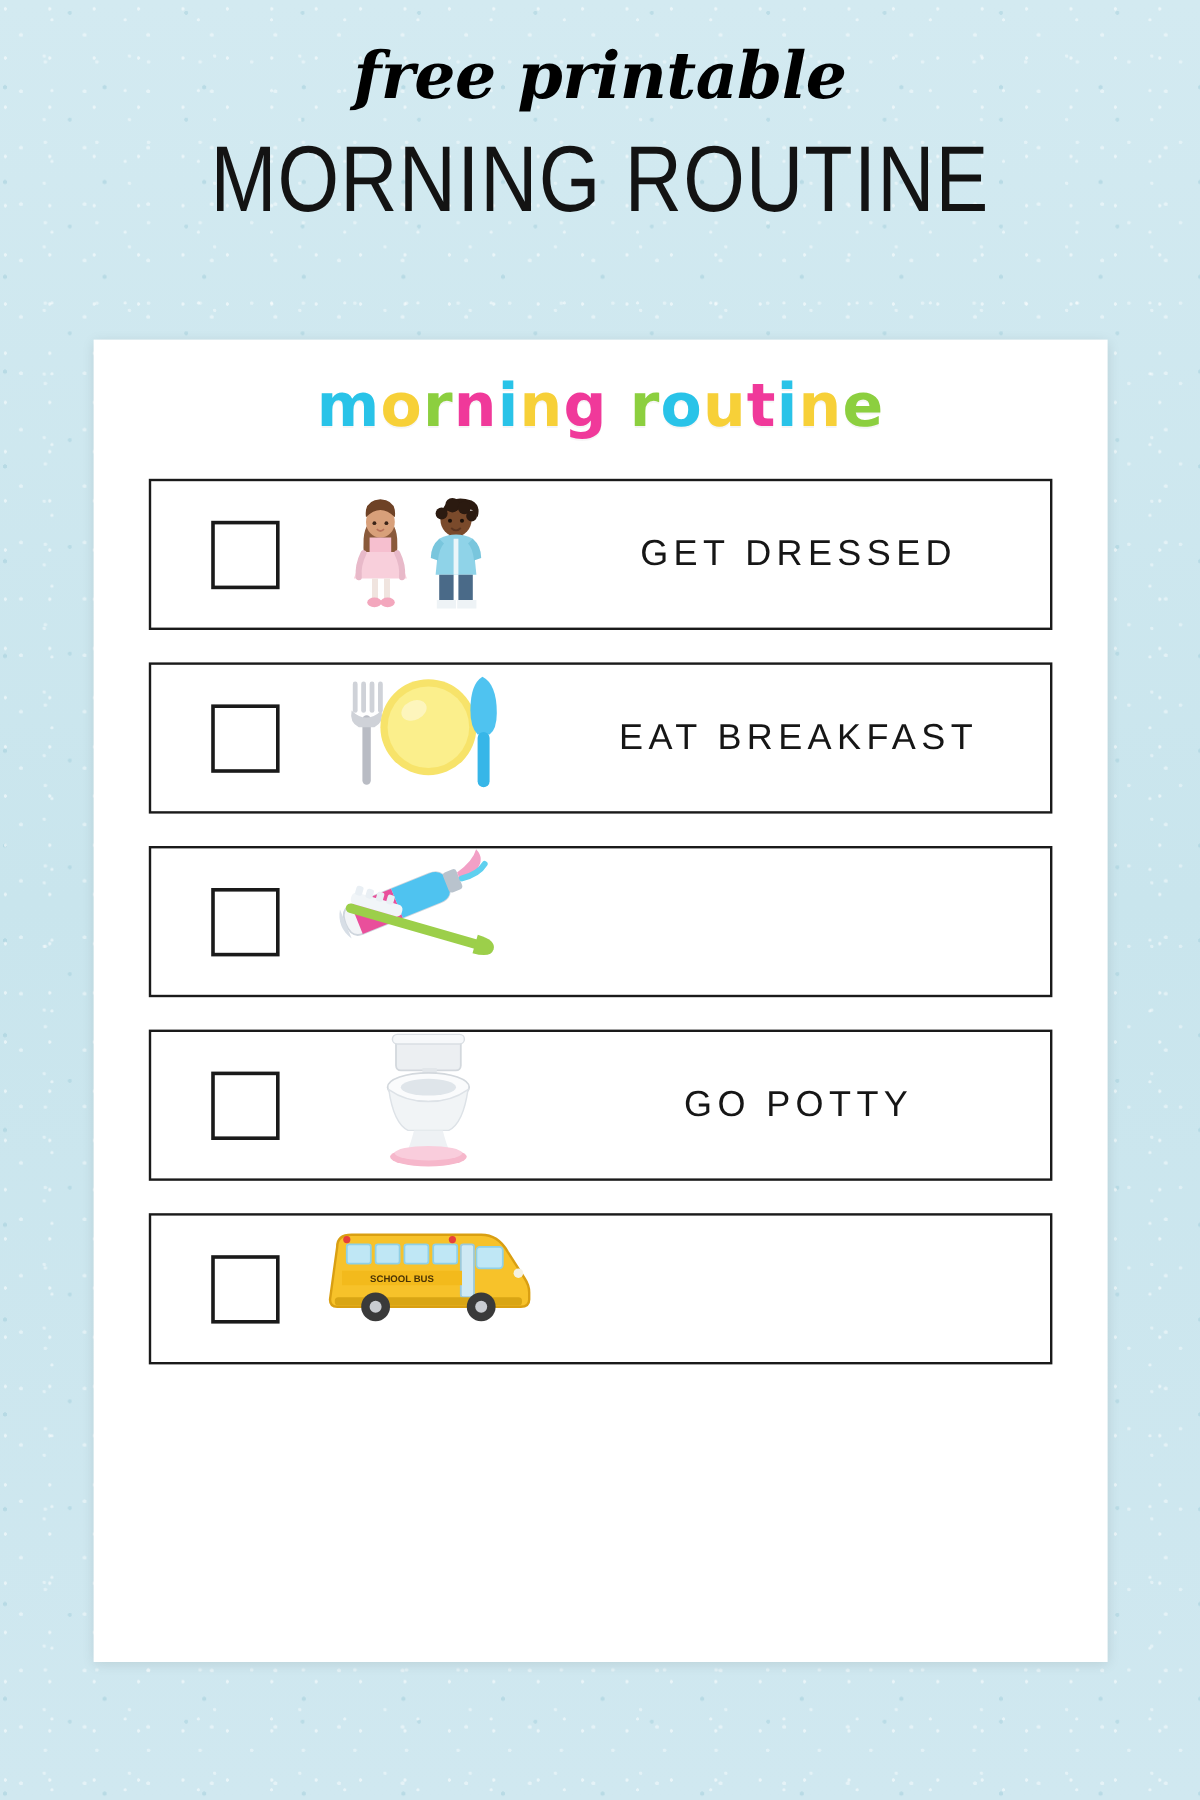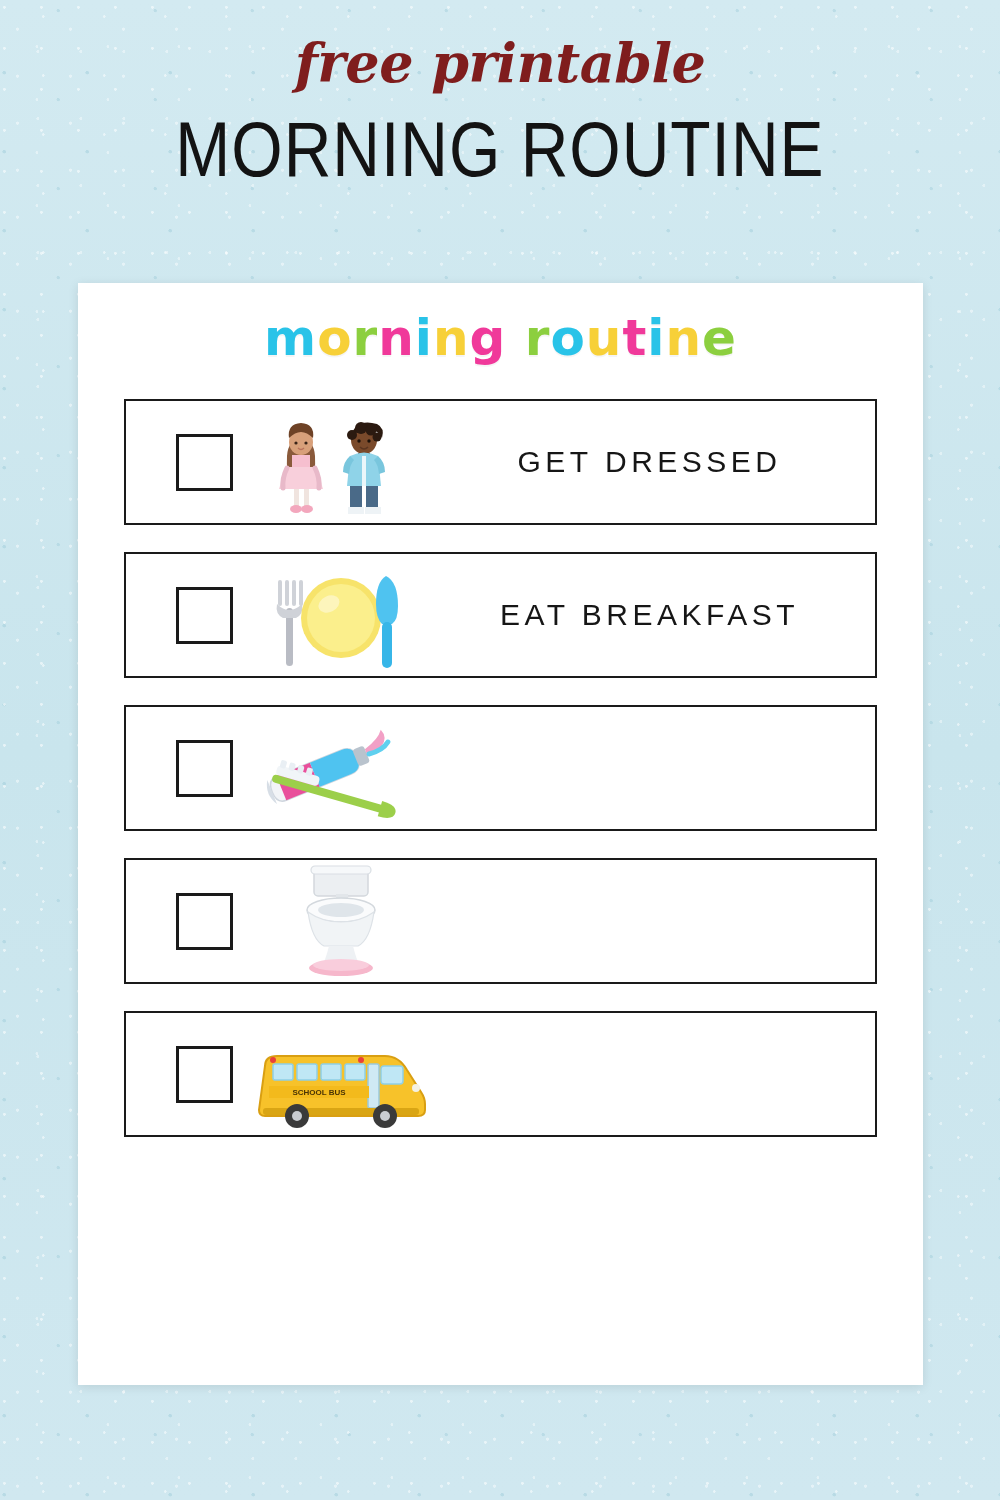--- a/index.html
+++ b/index.html
@@ -36,21 +36,21 @@
     left: 0;
     width: 1000px;
     text-align: center;
   }
 
   .header-script {
     font-family: "DejaVu Serif", serif;
     font-style: italic;
     font-weight: bold;
     font-size: 54px;
-    color: #7f1d1d;
+    color: #000000;
     letter-spacing: -0.5px;
     line-height: 1.1;
   }
 
   .header-main {
     font-family: "Liberation Sans", sans-serif;
     font-weight: normal;
     font-size: 66px;
     color: #131313;
     letter-spacing: 1px;
@@ -92,36 +92,37 @@
     padding: 0 46px;
   }
 
   .row {
     display: flex;
     align-items: center;
     border: 2px solid #1a1a1a;
     height: 126px;
     margin-bottom: 27px;
     background: #fff;
+    gap: 16px;
   }
 
   .checkbox {
     width: 57px;
     height: 57px;
     border: 3px solid #1a1a1a;
     margin-left: 50px;
     flex: 0 0 auto;
     background: #fff;
   }
 
   .icon-cell {
     width: 215px;
     flex: 0 0 auto;
     display: flex;
-    align-items: flex-end;
+    align-items: flex-start;
     justify-content: center;
     height: 100%;
   }
 
   .label {
     flex: 1 1 auto;
     text-align: center;
     font-family: "Liberation Sans", sans-serif;
     font-size: 30px;
     letter-spacing: 4.5px;
@@ -263,20 +264,21 @@
           <ellipse cx="60" cy="46" rx="23" ry="7" fill="#dfe5ea"></ellipse>
 
           <path d="M27 48 q4 28 16 34 h34 q12 -6 16 -34 q-14 10 -33 10 q-19 0 -33 -10z" fill="#f1f4f6" stroke="#dde2e7" stroke-width="1.2"></path>
 
           <path d="M48 82 q-3 12 -6 18 h36 q-3 -6 -6 -18z" fill="#eef1f4"></path>
 
           <ellipse cx="60" cy="104" rx="32" ry="8" fill="#f6b7cb"></ellipse>
           <ellipse cx="60" cy="101" rx="28" ry="6" fill="#f9cddc"></ellipse>
         </svg>
       </div>
+      <div class="label">GO POTTY</div>
     </div>
 
 
     <div class="row">
       <div class="checkbox"></div>
       <div class="icon-cell">
         <svg width="175" height="95" viewBox="0 0 175 95">
 
           <path d="M12 26 q0 -10 12 -10 h108 q14 0 22 14 l14 22 q4 6 4 12 v6 q0 6 -7 6 h-153 q-6 0 -6 -6z" fill="#f7c22a"></path>
           <path d="M12 26 q0 -10 12 -10 h108 q14 0 22 14 l14 22 q4 6 4 12 v6 q0 6 -7 6 h-153 q-6 0 -6 -6z" fill="none" stroke="#d99f12" stroke-width="2"></path>

